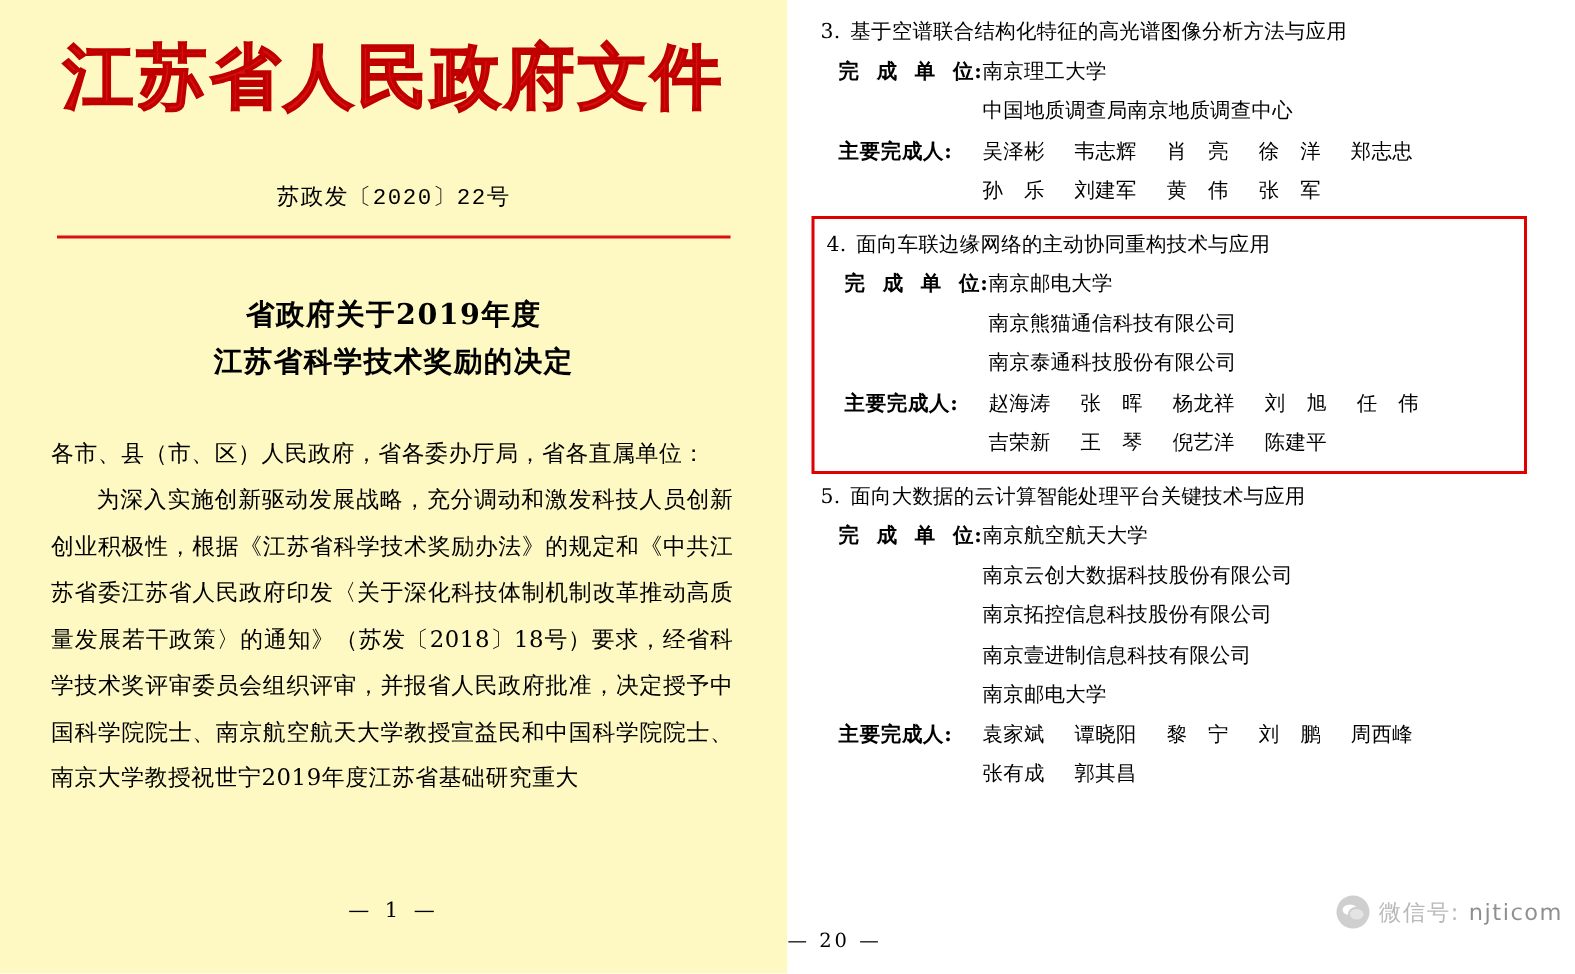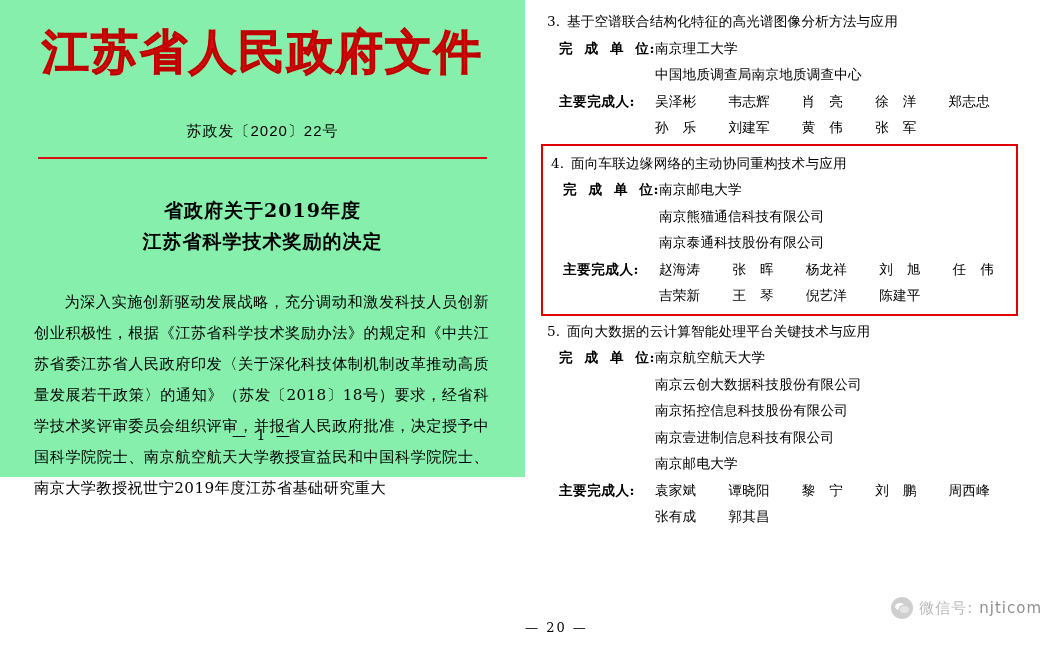--- a/index.html
+++ b/index.html
@@ -18,40 +18,40 @@
     position: relative;
     width: 1050px;
     height: 649px;
     display: flex;
   }
 
   
   .left-page {
     position: relative;
     width: 525px;
-    height: 477px;
+    height: 649px;
     box-sizing: border-box;
     padding: 0;
-    background: #86efac;
+    background: #fef9c3;
   }
   .doc-title {
     margin-top: 26px;
     text-align: center;
     color: #d81010;
     font-family: "DejaVu Serif", "Liberation Serif", serif;
     font-weight: bold;
     font-size: 47px;
     letter-spacing: 2px;
     line-height: 1.1;
     -webkit-text-stroke: 1px #c00000;
   }
   .doc-number {
     margin-top: 44px;
     text-align: center;
-    font-family: Liberation Sans, sans-serif;
+    font-family: Liberation Mono, monospace;
     font-size: 15px;
     color: #000;
     letter-spacing: 1px;
   }
   .red-rule {
     margin: 16px 38px 0 38px;
     height: 2px;
     background: #d81010;
   }
   .decision-title {
@@ -132,21 +132,21 @@
   .row-label.spaced span { display: inline-block; }
   .row-value {
     flex: 1 1 auto;
   }
   .cont-line {
     margin-left: 96px;
   }
   .names {
     display: flex;
     flex-wrap: nowrap;
-    gap: 16px;
+    gap: 4px;
   }
   .names span {
     white-space: nowrap;
   }
   .name-sp-5 span { margin-right: 16px; }
   .hl-box {
     border: 2.5px solid #e00000;
     padding: 4px 6px 5px 8px;
     margin: 3px 0 2px -6px;
     box-sizing: border-box;
@@ -211,20 +211,21 @@
 
   <div class="left-page">
     <div class="doc-title">江苏省人民政府文件</div>
     <div class="doc-number">苏政发〔2020〕22号</div>
     <div class="red-rule"></div>
     <div class="decision-title">
       <div>省政府关于2019年度</div>
       <div>江苏省科学技术奖励的决定</div>
     </div>
     <div class="body-text">
+      <p>各市、县（市、区）人民政府，省各委办厅局，省各直属单位：</p>
       <p class="indent">为深入实施创新驱动发展战略，充分调动和激发科技人员创新创业积极性，根据《江苏省科学技术奖励办法》的规定和《中共江苏省委江苏省人民政府印发〈关于深化科技体制机制改革推动高质量发展若干政策〉的通知》（苏发〔2018〕18号）要求，经省科学技术奖评审委员会组织评审，并报省人民政府批准，决定授予中国科学院院士、南京航空航天大学教授宣益民和中国科学院院士、南京大学教授祝世宁2019年度江苏省基础研究重大</p>
     </div>
     <div class="page-num-left">— 1 —</div>
   </div>
 
   <div class="right-page">
 
     <div class="award-block">
       <div class="award-heading">
         <span class="num">3.</span>

